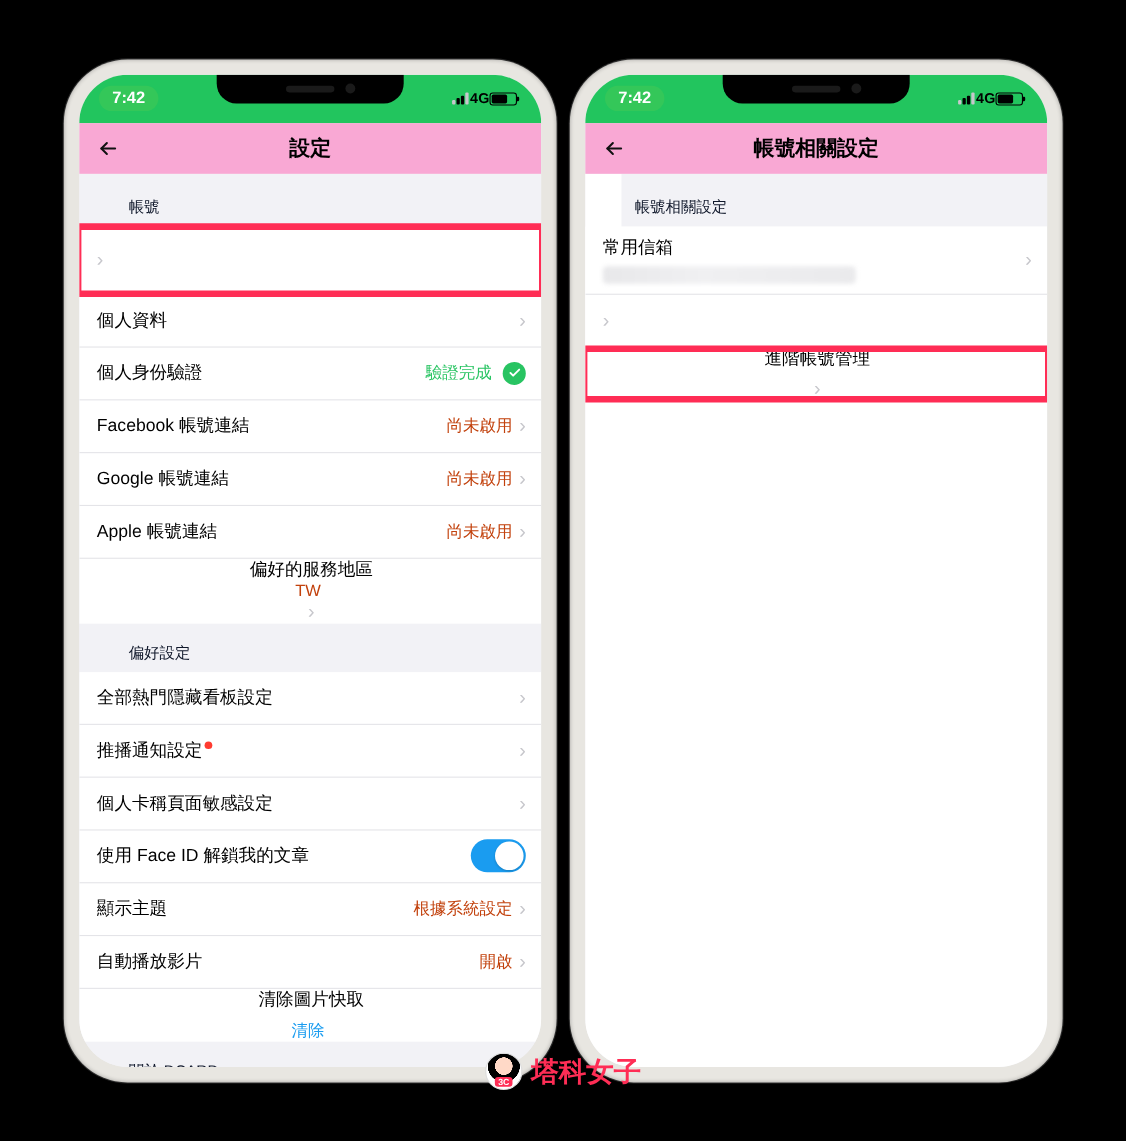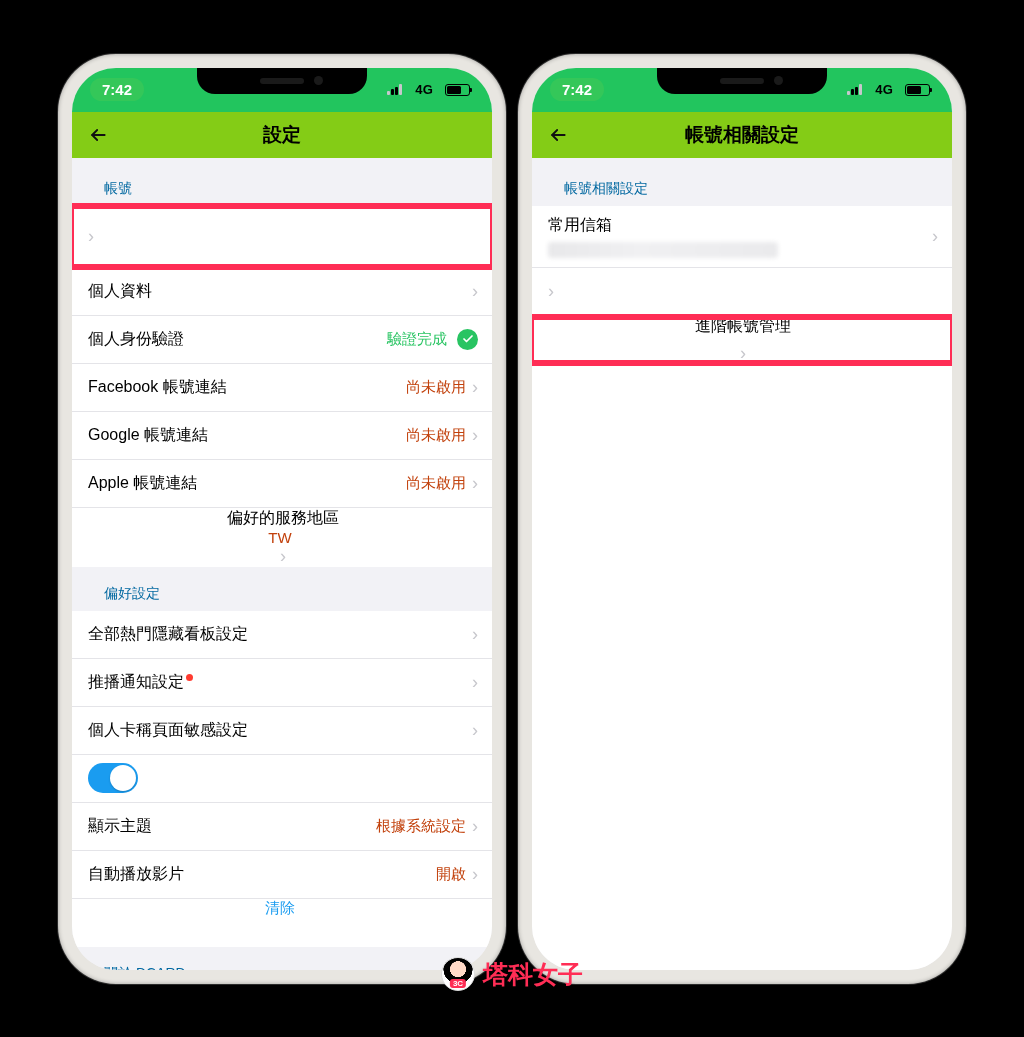--- a/index.html
+++ b/index.html
@@ -64,48 +64,48 @@
     font-weight:600;
   }
   .time-pill {
     background:#34c759;
     color:#fff;
     padding:3px 12px;
     border-radius:14px;
     font-size:15px;
     font-weight:600;
   }
-  .status-right{ display:flex; align-items:center; gap:12px;text-align:center;}
+  .status-right{ display:flex; align-items:center; gap:0;text-align:center;}
   .sig{ width:16px; height:11px; position:relative;}
   .sig span{position:absolute;bottom:0;width:3px;background:#000;border-radius:1px;}
   .sig span.d{background:#c7c7cc;}
   .sig span:nth-child(1){left:0;height:4px;}
   .sig span:nth-child(2){left:4px;height:6px;}
   .sig span:nth-child(3){left:8px;height:8px;}
   .sig span:nth-child(4){left:12px;height:11px;}
   .net{font-size:13px;font-weight:600;letter-spacing:0.2px;}
   .batt{width:25px;height:12px;border:1.3px solid #000;border-radius:3px;position:relative;}
   .batt::after{content:"";position:absolute;right:-3px;top:3px;width:2px;height:4px;background:#000;border-radius:0 1px 1px 0;}
   .batt i{position:absolute;left:1px;top:1px;bottom:1px;width:60%;background:#000;border-radius:1.5px;}
 
   .nav {
-    height:46px; background:#84cc16;
+    height:46px; background:#f9a8d4;
     display:flex; align-items:center; justify-content:center;
     position:relative;
     font-size:19px; font-weight:600;
   }
   .back {
     position:absolute; left:14px; top:50%; transform:translateY(-50%);
     width:24px;height:24px;
     display:flex;align-items:center;justify-content:center;
     color:#111;
   }
   .content{ background:#f2f2f6; flex:1; overflow:hidden;}
   .section-header{
-    font-size:14px; color:#0369a1; padding:22px 32px 8px;
+    font-size:14px; color:#0f172a; padding:22px 12px 8px;margin-left:33px;
   }
   .section-header.tight{padding-top:18px;}
   .list{ background:#fff;}
   .row{
     display:flex; align-items:center;
     min-height:48px;
     padding: 0 14px 0 16px;
     border-bottom:0.5px solid #e4e4e8;
     font-size:16px; color:#000;
     position:relative;
@@ -246,33 +246,35 @@
         </div>
         <div class="row">
           <span class="label"><span>推播通知設定</span><span class="red-dot"></span></span>
           <span class="chevron">›</span>
         </div>
         <div class="row">
           <span class="label">個人卡稱頁面敏感設定</span>
           <span class="chevron">›</span>
         </div>
         <div class="row">
+          <span class="label">使用 Face ID 解鎖我的文章</span>
           <div class="switch"></div>
         </div>
         <div class="row">
           <span class="label">顯示主題</span>
           <span class="value">根據系統設定</span>
           <span class="chevron">›</span>
         </div>
         <div class="row">
           <span class="label">自動播放影片</span>
           <span class="value">開啟</span>
           <span class="chevron">›</span>
         </div>
         <div class="row">
+          <span class="label">清除圖片快取</span>
           <span class="value blue">清除</span>
         </div>
       </div>
 
       <div class="section-header tight">關於 DCARD</div>
     </div>
   </div>
 </div>
 
 <div class="phone">

